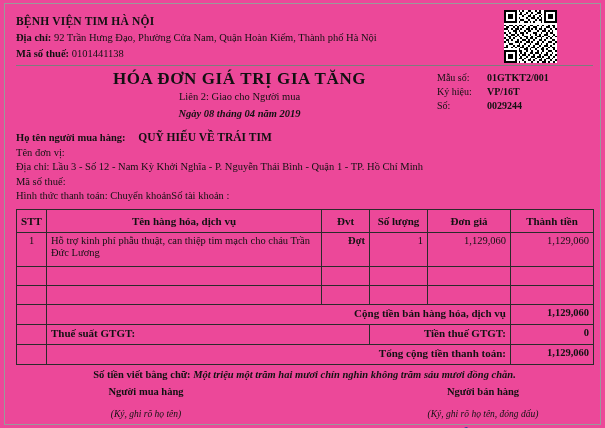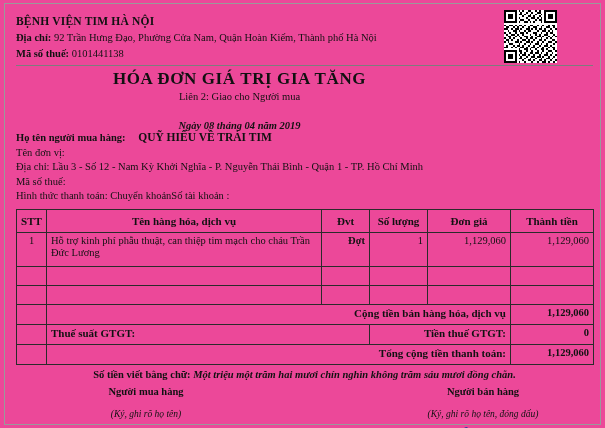--- a/index.html
+++ b/index.html
@@ -90,21 +90,21 @@
     margin-top: 3px;
   }
   .doc-sub {
     font-size: 10.5px;
     margin-top: 2px;
   }
   .doc-date {
     font-size: 10.5px;
     font-style: italic;
     font-weight: bold;
-    margin-top: 18px;
+    margin-top: 6px;
   }
   .meta {
     position: absolute;
     right: 4px;
     top: 2px;
     font-size: 10px;
     width: 152px;
   }
   .meta .mrow {
     display: flex;
@@ -480,20 +480,34 @@
     </div>
 
     <div class="hr-top"></div>
 
     <div class="title-row">
       <div class="title-center">
         <div class="doc-title">HÓA ĐƠN GIÁ TRỊ GIA TĂNG</div>
         <div class="doc-sub">Liên 2: Giao cho Người mua</div>
         <div class="doc-date">Ngày 08 tháng 04 năm 2019</div>
       </div>
+      <div class="meta">
+        <div class="mrow">
+          <span class="mk">Mẫu số:</span>
+          <span class="mv">01GTKT2/001</span>
+        </div>
+        <div class="mrow">
+          <span class="mk">Ký hiệu:</span>
+          <span class="mv">VP/16T</span>
+        </div>
+        <div class="mrow">
+          <span class="mk">Số:</span>
+          <span class="mv">0029244</span>
+        </div>
+      </div>
     </div>
 
     <div class="buyer">
       <div class="row">
         <span class="strong">Họ tên người mua hàng:</span>
         <span class="b-name">QUỸ HIẾU VỀ TRÁI TIM</span>
       </div>
       <div class="row">
         <span>Tên đơn vị:</span>
         <span></span>

